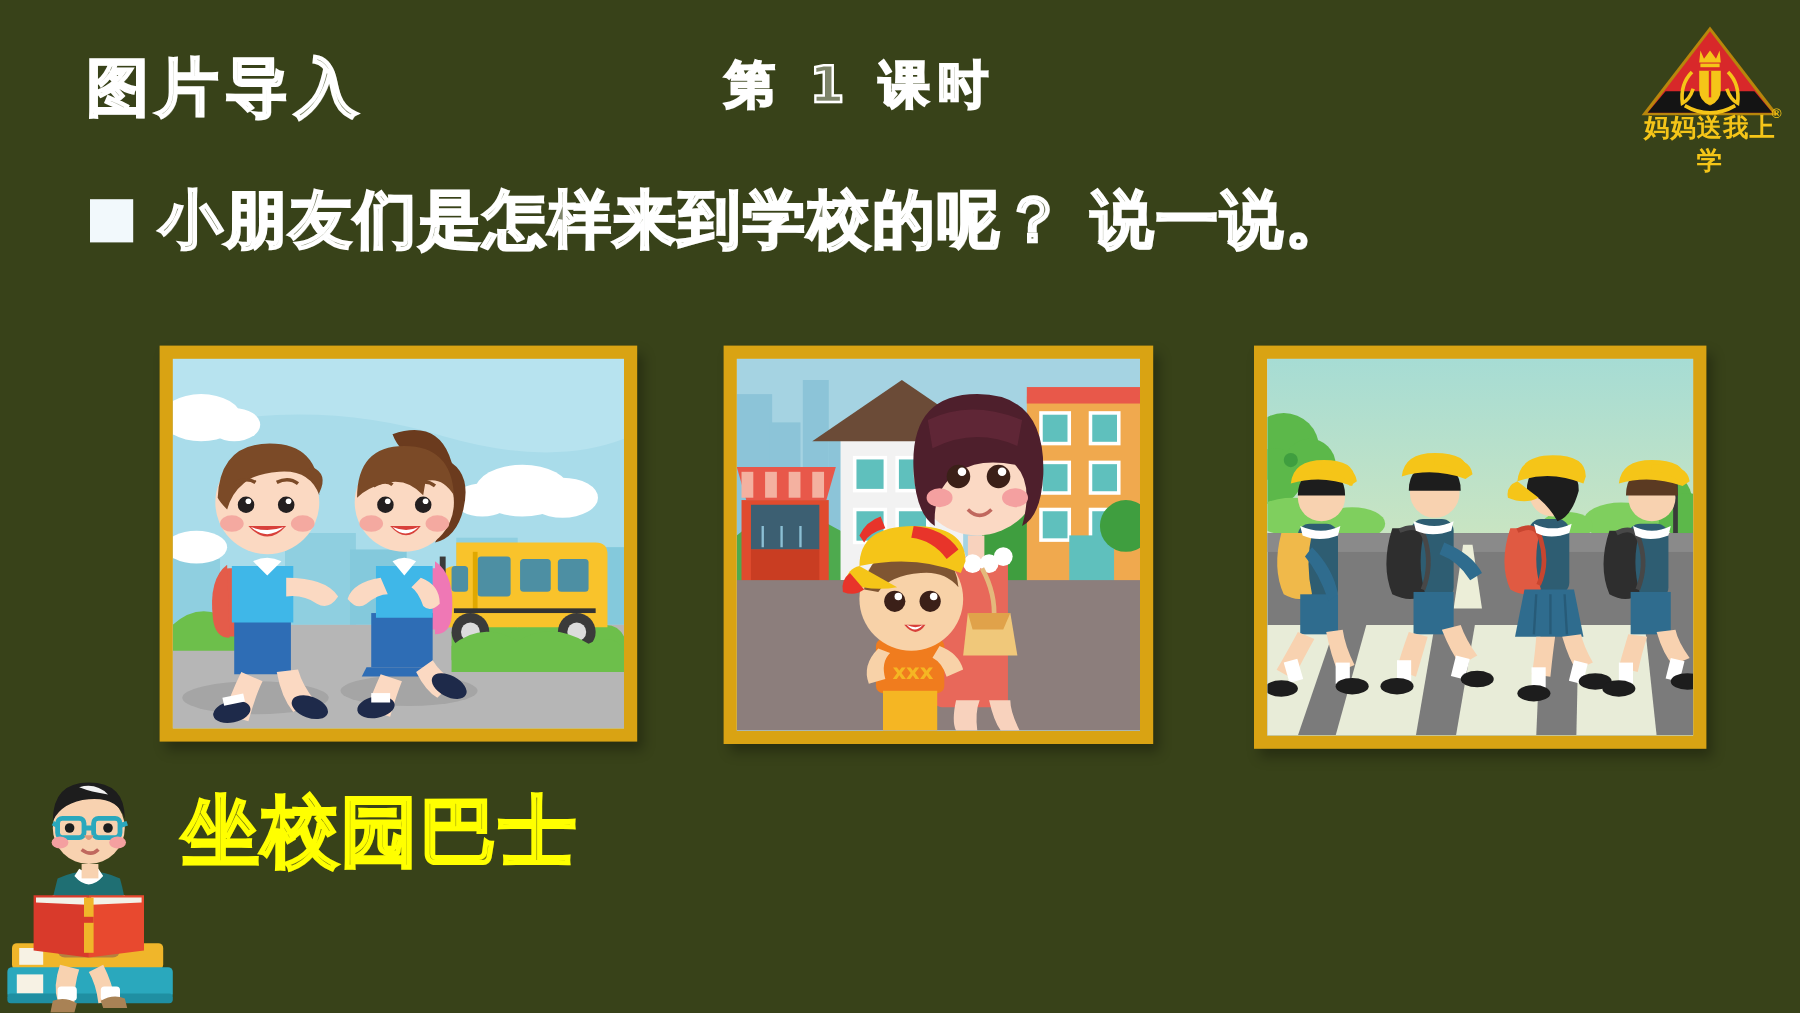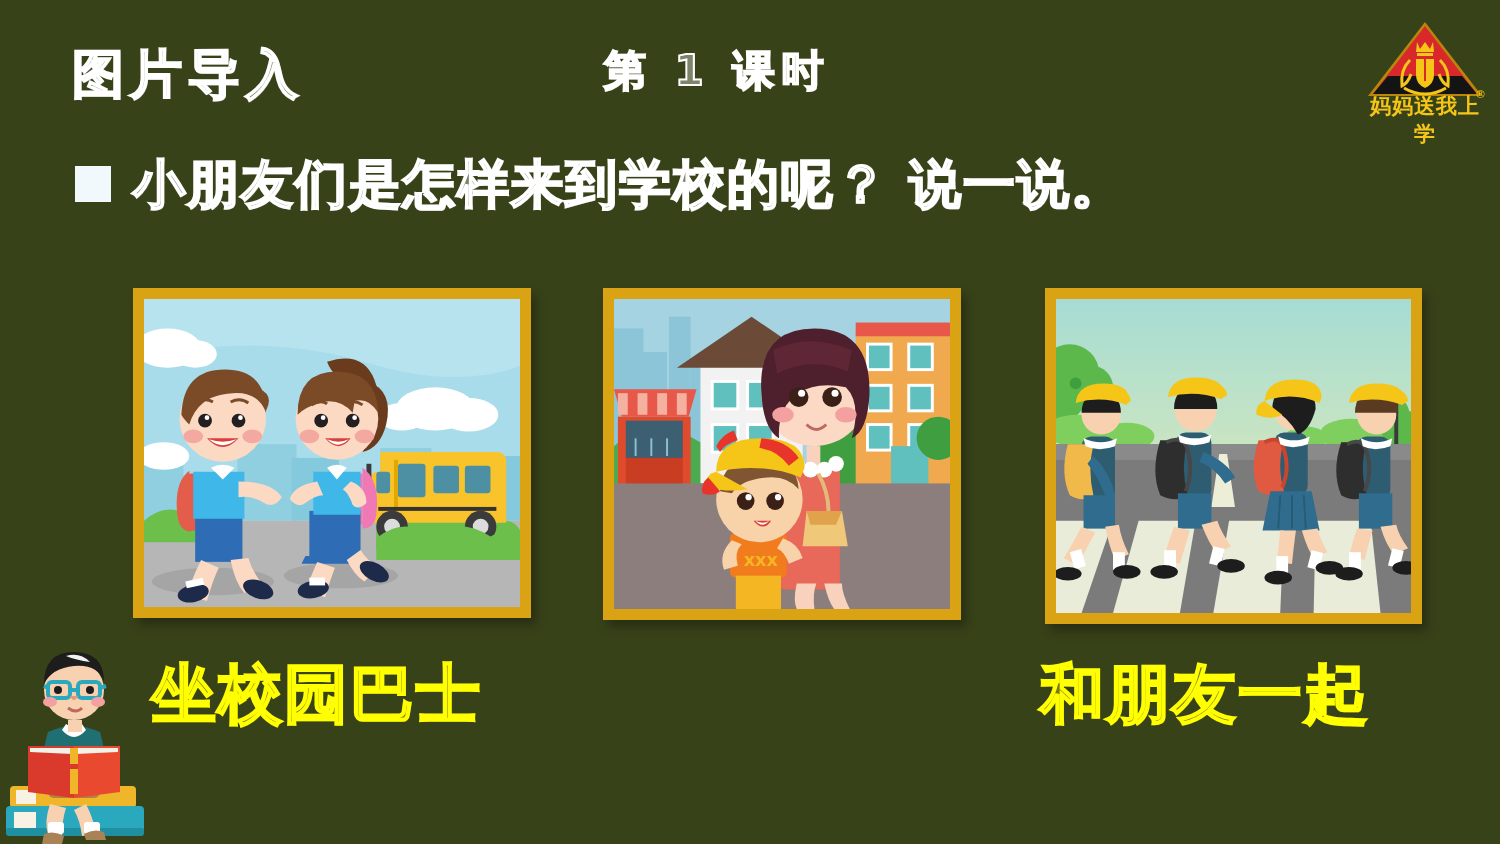--- a/index.html
+++ b/index.html
@@ -467,21 +467,20 @@
             <rect x="342" y="254" width="12" height="18" fill="#fff" transform="rotate(14 342 254)"></rect>
             <ellipse cx="298" cy="280" rx="14" ry="7" fill="#1d1d1d"></ellipse>
             <ellipse cx="356" cy="274" rx="14" ry="7" fill="#1d1d1d"></ellipse>
           </g>
         </g>
       </svg>
     </div>
   </div>
 
   <div class="caption" id="caption-1">坐校园巴士</div>
-  <div class="caption" id="caption-3">和朋友一起</div>
 
   <div class="mascot">
     <svg viewBox="0 0 150 208">
 
       <rect x="4" y="150" width="126" height="22" rx="4" fill="#f0b62a"></rect>
       <rect x="10" y="154" width="20" height="14" fill="#f7f2e4"></rect>
       <rect x="0" y="170" width="138" height="26" rx="4" fill="#2aa8bd"></rect>
       <rect x="8" y="176" width="22" height="16" fill="#f7f2e4"></rect>
       <rect x="0" y="192" width="138" height="8" rx="3" fill="#1f8fa2"></rect>
 

